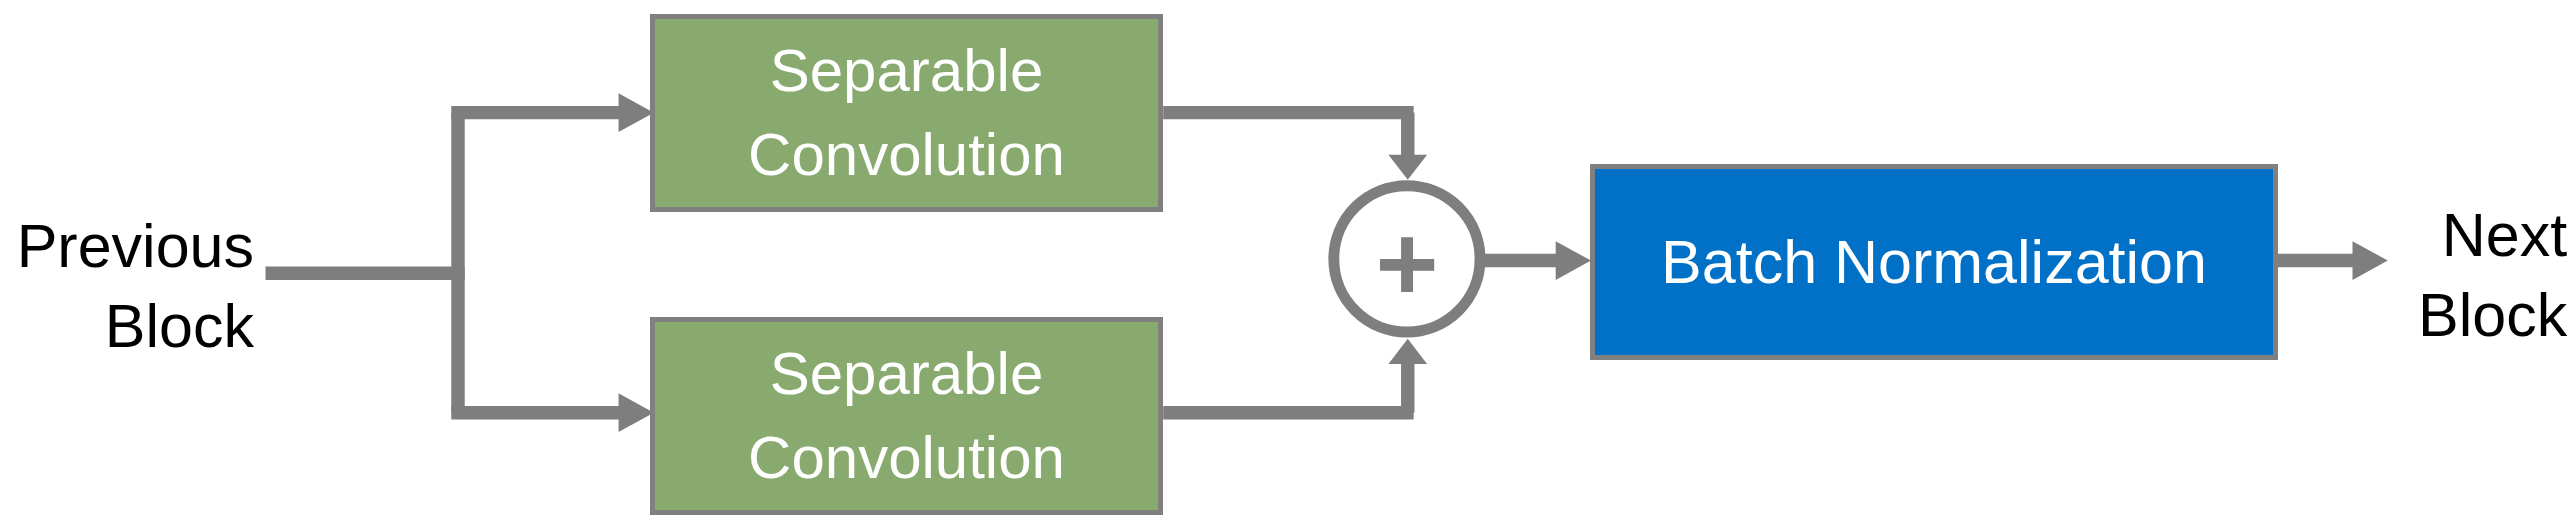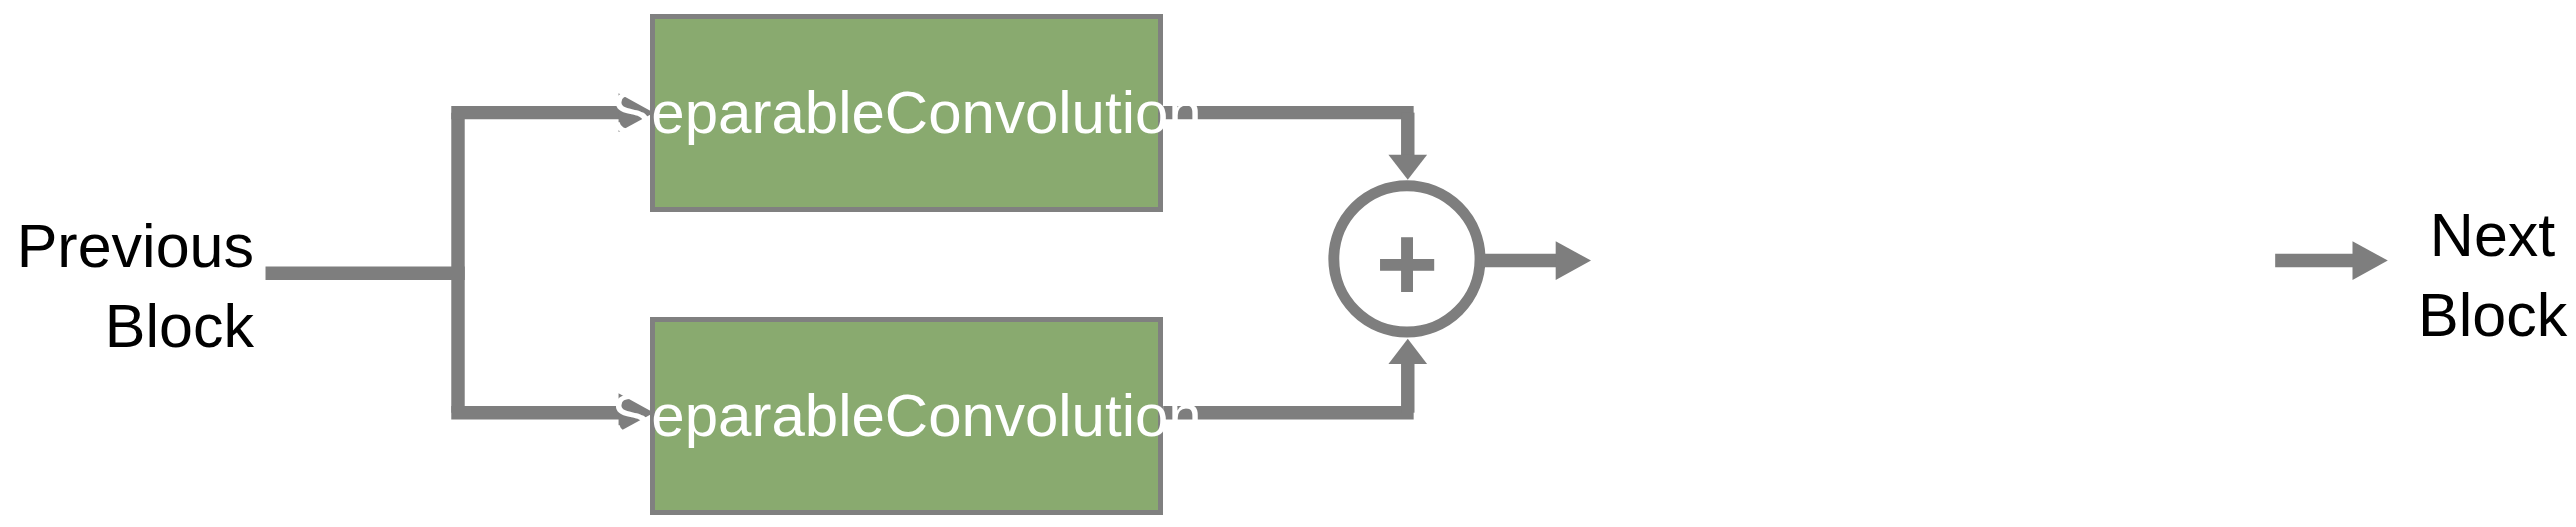--- a/index.html
+++ b/index.html
@@ -35,21 +35,21 @@
   .head { fill: var(--connector); stroke: none; }
   .node-circle {
     fill: var(--background);
     stroke: var(--connector);
     stroke-width: 13;
   }
   .diagram-box {
     position: absolute;
     border: 5.9px solid var(--box-border);
     display: flex;
-    flex-direction: row;
+    flex-direction: column;
     align-items: center;
     justify-content: center;
     text-align: center;
     color: var(--box-text);
   }
   .sep-box {
     left: 650px;
     width: 513px;
     height: 198px;
     background: var(--separable-fill);
@@ -75,21 +75,21 @@
     white-space: nowrap;
   }
   .prev-label {
     top: 206px;
     right: 2322px; 
     text-align: right;
   }
   .next-label {
     top: 195px;
     left: 2418px;
-    text-align: center;
+    text-align: right;
   }
   .add-symbol {
     position: absolute;
     left: 1329px;
     top: 181px;
     width: 156px;
     height: 156px;
     display: flex;
     align-items: center;
     justify-content: center;
@@ -144,20 +144,23 @@
     <div>Convolution</div>
   </div>
 
   <div class="diagram-box sep-box bottom">
     <div>Separable</div>
     <div>Convolution</div>
   </div>
 
   <div class="add-symbol">+</div>
 
+  <div class="diagram-box bn-box">
+    <div>Batch Normalization</div>
+  </div>
 
   <div class="side-label next-label">
     <div>Next</div>
     <div>Block</div>
   </div>
 
 </div>
 
 
 </body></html>

